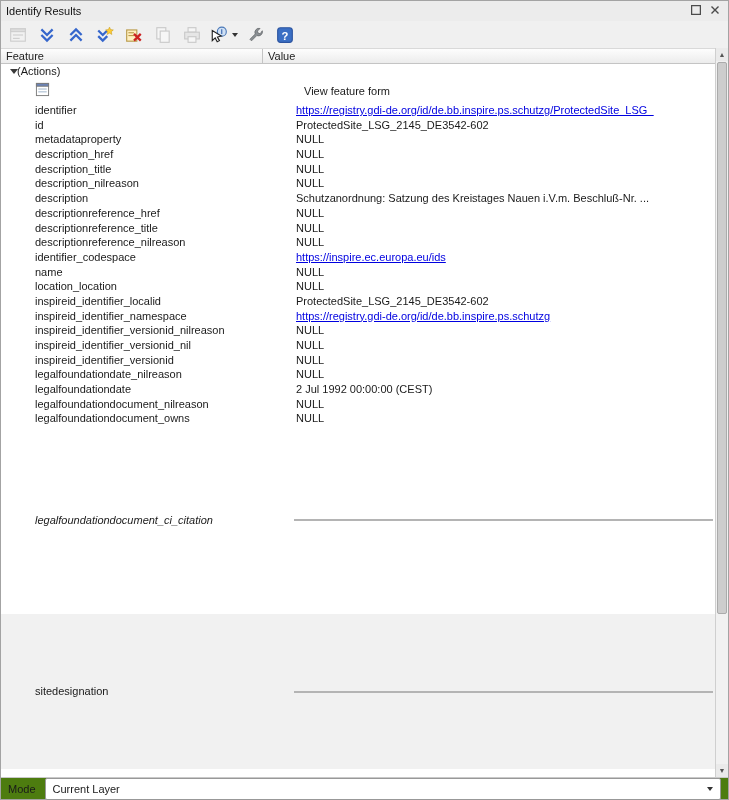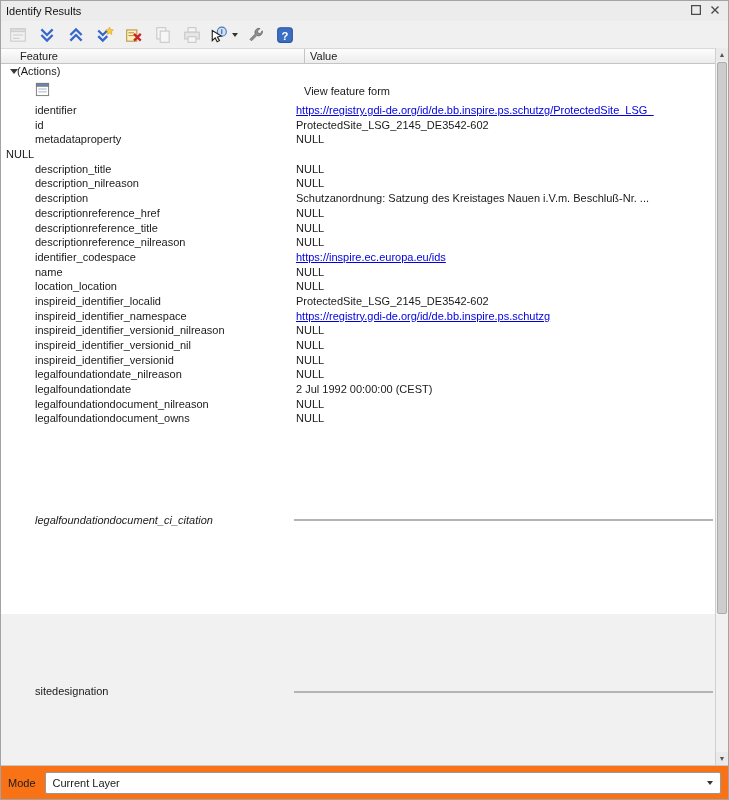--- a/index.html
+++ b/index.html
@@ -21,21 +21,21 @@
   .toolbar { height:27px; flex:none; display:flex; align-items:center; gap:5px; padding:0 5px; background:#f0f0f0; }
   .tool-btn { min-width:24px; height:23px; display:flex; align-items:center; justify-content:center; border:1px solid transparent; border-radius:2px; }
   .tool-btn.disabled { opacity:.4; filter:grayscale(1); }
   .tool-btn .ticon { display:flex; }
   .caret-sm { width:0; height:0; border-left:3.5px solid transparent; border-right:3.5px solid transparent; border-top:4px solid #333; margin-left:4px; }
 
   
   .content { flex:1; position:relative; overflow:hidden; background:#fff; }
   .header-row { height:16px; display:flex; background:linear-gradient(#fdfdfd,#ececec); border-top:1px solid #d9d9d9; border-bottom:1px solid #c4c4c4; padding-right:13px; }
   .header-cell { padding:1px 5px; white-space:nowrap; overflow:hidden; color:#222; }
-  .header-cell.feature { width:290px; flex:none; border-right:1px solid #c4c4c4;margin-left:14px; }
+  .header-cell.feature { width:262px; flex:none; border-right:1px solid #c4c4c4; }
   .header-cell.value { flex:1; }
 
   .rows { position:absolute; top:16px; left:0; right:13px; bottom:0; overflow:hidden; background:#fff; }
   .trow { display:flex; height:14.7px; line-height:14.6px; align-items:center; }
   .feature-cell { width:290px; flex:none; padding-left:34px; white-space:nowrap; overflow:hidden; }
   .value-cell  { flex:1; padding-left:5px; padding-right:2px; white-space:nowrap; overflow:hidden; }
   .link { color:#0000e0; text-decoration:underline; }
 
   .actions-row { height:15px; }
   .actions-row .feature-cell { padding-left:16px; position:relative; }
@@ -58,21 +58,21 @@
   .vscroll .arrow { position:absolute; left:0; right:0; height:13px; display:flex; align-items:center; justify-content:center; font-size:7px; color:#555; background:#eaeaea; }
   .vscroll .arrow.up { top:0; }
   .vscroll .arrow.down { bottom:0; }
   .vscroll .thumb { position:absolute; left:1px; right:1px; background:#cdcdcd; border:1px solid #ababab; border-radius:2px; }
   .main-thumb { top:14px; height:552px; }
   .mini-scroll { position:absolute; top:0; right:0; bottom:0; width:12px; background:#f1f1f1; border-left:1px solid #d4d4d4; }
   .mini-scroll .arrow { position:absolute; left:0; right:0; height:11px; display:flex; align-items:center; justify-content:center; font-size:6px; color:#555; background:#eaeaea; }
   .mini-scroll .arrow.up { top:0; } .mini-scroll .arrow.down { bottom:0; }
 
   
-  .mode-bar { height:34px; flex:none; display:flex; align-items:center; gap:9px; padding:0 7px; background:#f97316; border-top:1px solid #c9c9c9; }
+  .mode-bar { height:22px; flex:none; display:flex; align-items:center; gap:9px; padding:0 7px; background:#4d7c0f; border-top:1px solid #c9c9c9; }
   .combobox { flex:1; height:22px; background:#fff; border:1px solid #989898; border-radius:2px; display:flex; align-items:center; padding:4px 7px; position:relative; }
   .combobox .cb-caret { position:absolute; right:7px; top:8px; width:0; height:0; border-left:3.5px solid transparent; border-right:3.5px solid transparent; border-top:4.5px solid #333; }
 </style>
 </head>
 <body>
 
 <div class="window">
 
   <div class="titlebar">
     <span class="title">Identify Results</span>
@@ -209,20 +209,21 @@
         </div>
         <div class="trow">
           <div class="feature-cell"><span>id</span></div>
           <div class="value-cell"><span>ProtectedSite_LSG_2145_DE3542-602</span></div>
         </div>
         <div class="trow">
           <div class="feature-cell"><span>metadataproperty</span></div>
           <div class="value-cell"><span>NULL</span></div>
         </div>
         <div class="trow">
+          <div class="feature-cell"><span>description_href</span></div>
           <div class="value-cell"><span>NULL</span></div>
         </div>
         <div class="trow">
           <div class="feature-cell"><span>description_title</span></div>
           <div class="value-cell"><span>NULL</span></div>
         </div>
         <div class="trow">
           <div class="feature-cell"><span>description_nilreason</span></div>
           <div class="value-cell"><span>NULL</span></div>
         </div>

